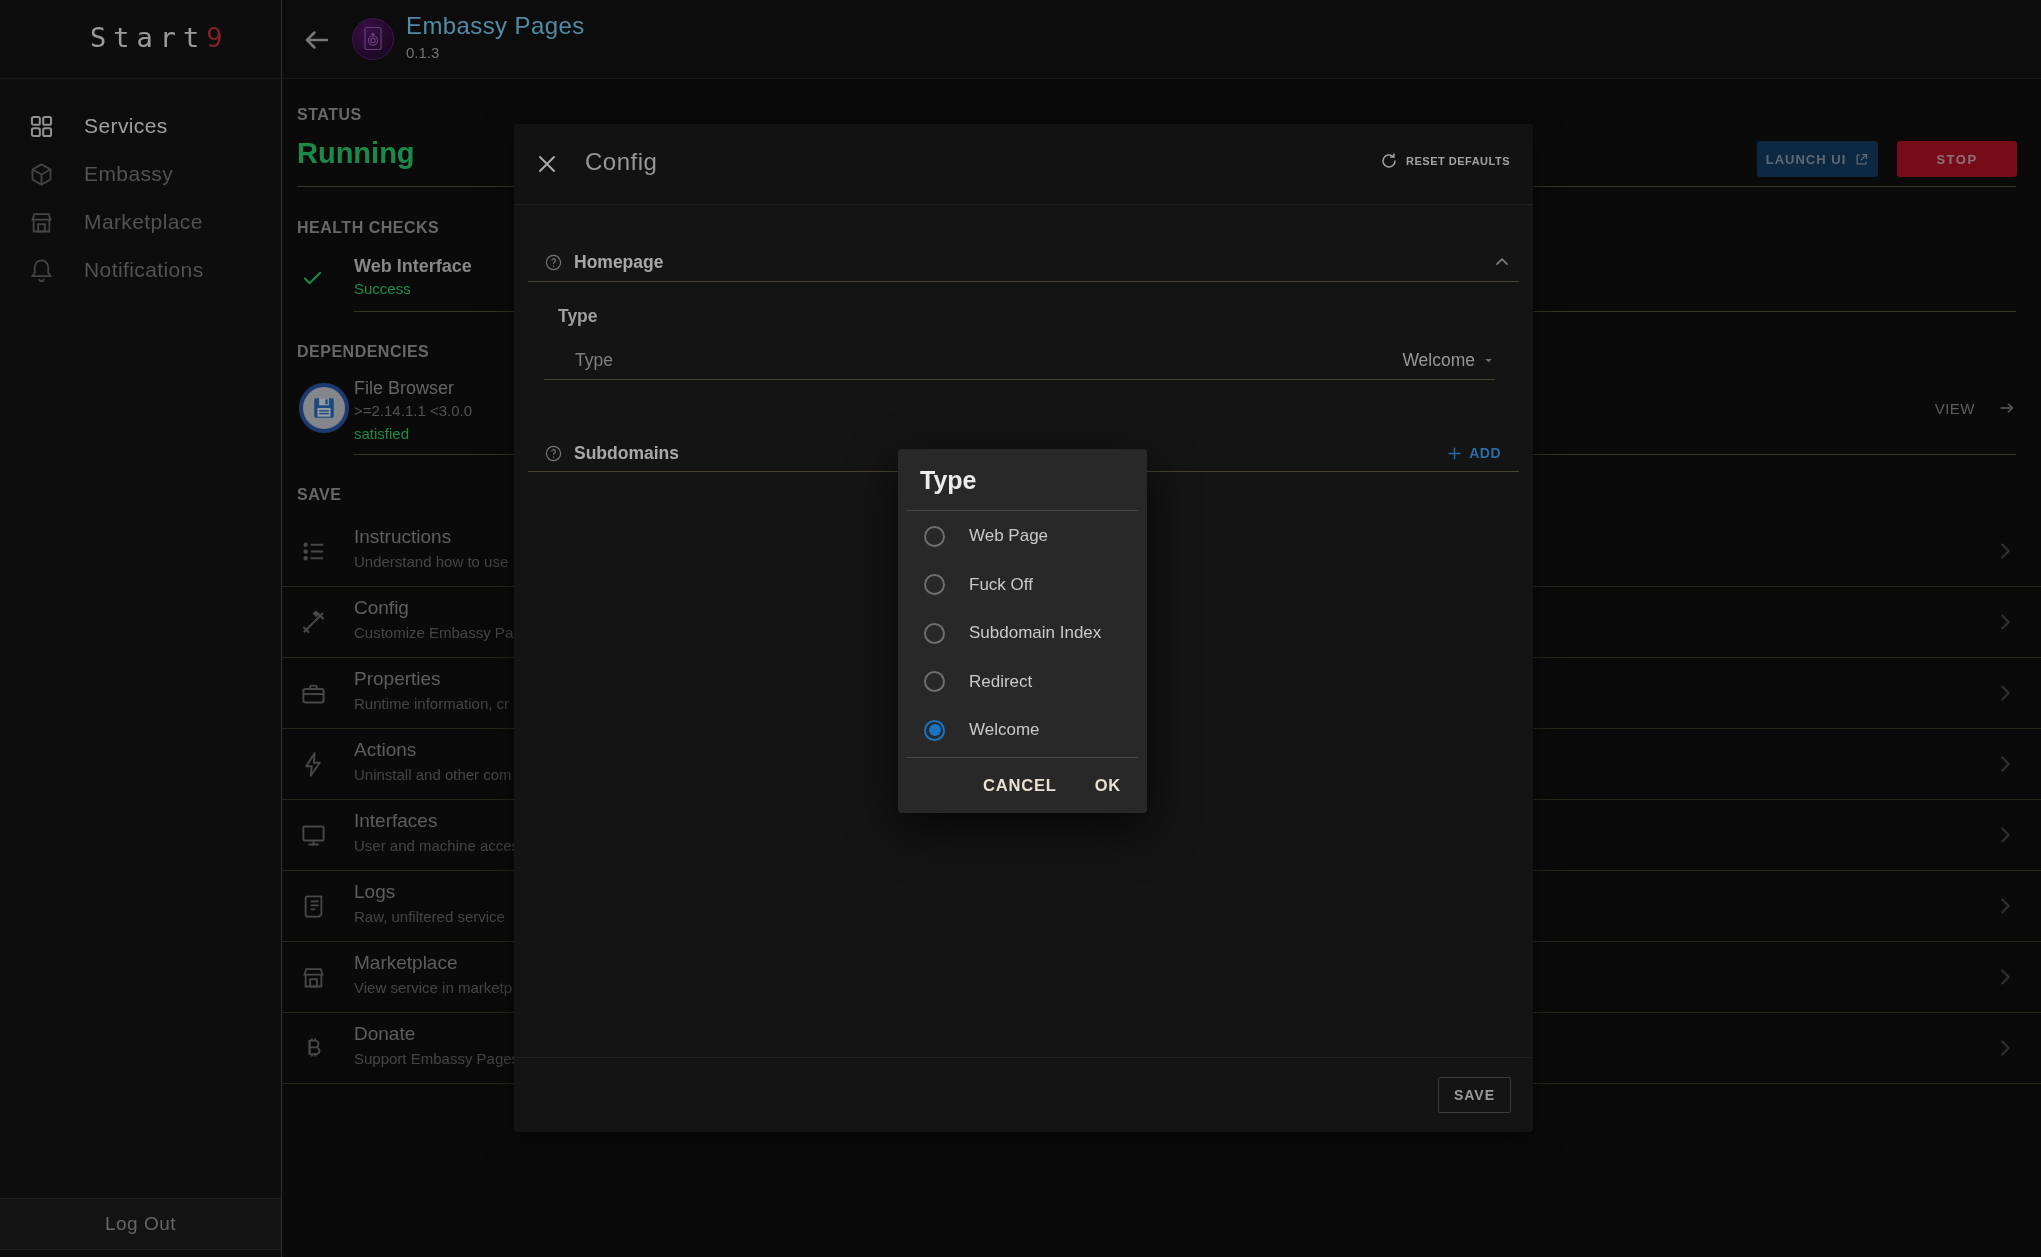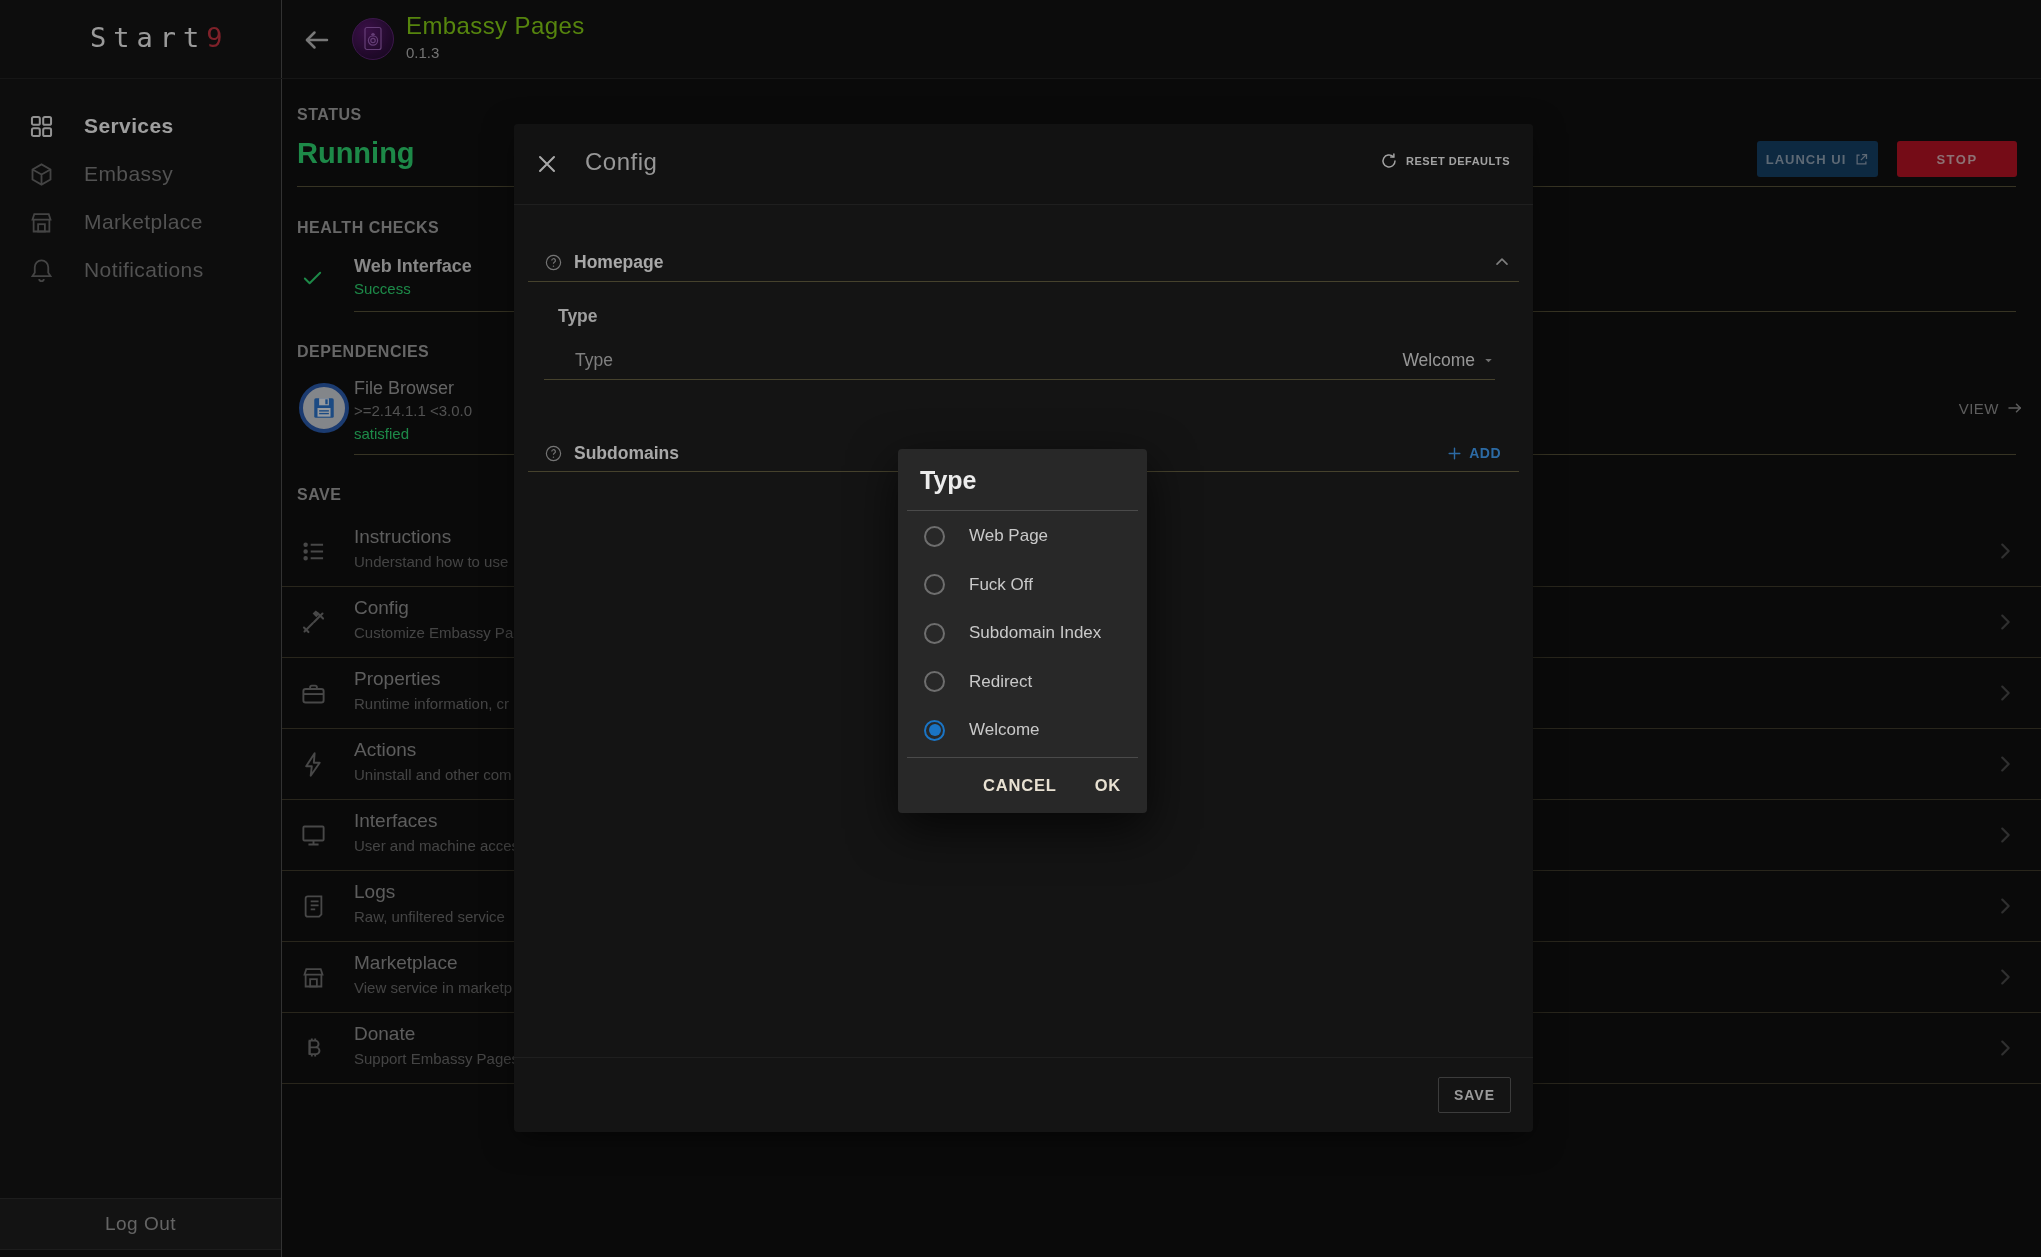--- a/index.html
+++ b/index.html
@@ -11,43 +11,43 @@
   
   .sidebar{position:absolute;left:0;top:0;width:281px;height:1257px;background:#141414;border-right:1px solid #4e4e4e;}
   .logo{position:absolute;left:90px;top:22px;font-family:"DejaVu Sans Mono",monospace;font-size:27px;letter-spacing:7px;color:#ececec;}
   .logo .logo-9{color:#c23440;}
   .nav{position:absolute;left:0;top:102px;right:0;}
   .nav-item{height:48px;display:flex;align-items:center;padding-left:28px;color:#7d7d7d;cursor:pointer;}
   .nav-item .nav-icon{width:27px;height:27px;color:#6a6a6a;margin-right:29px;flex:none;}
   .nav-item .nav-label{font-size:21px;letter-spacing:.4px;}
   .nav-item.active{color:#f2f2f2;}
   .nav-item.active .nav-icon{color:#e0e0e0;}
-  .nav-item.active .nav-label{font-weight:700;}
+  .nav-item.active .nav-label{font-weight:400;}
   .logout{position:absolute;left:0;right:0;top:1198px;height:50px;background:#1f1f1f;border-top:1px solid #2e2e2e;border-bottom:1px solid #2e2e2e;display:flex;align-items:center;justify-content:center;color:#9a9a9a;font-size:19px;letter-spacing:.5px;cursor:pointer;}
 
   
   .page-header{position:absolute;left:282px;top:0;right:0;height:79px;background:#131313;}
   .top-divider{position:absolute;left:0;right:0;top:78px;height:1px;background:#242424;}
   .back-btn{position:absolute;left:20px;top:25px;width:30px;height:30px;color:#b8b8b8;cursor:pointer;}
   .app-icon{position:absolute;left:70px;top:18px;width:40px;height:40px;border-radius:50%;background:radial-gradient(circle at 35% 30%,#5a1a6e,#2c0e3a 75%);border:1px solid #5c2474;display:flex;align-items:center;justify-content:center;}
-  .app-title{position:absolute;left:124px;top:12px;font-size:24px;font-weight:300;letter-spacing:.4px;color:#84cc16;}
+  .app-title{position:absolute;left:124px;top:12px;font-size:24px;font-weight:300;letter-spacing:.4px;color:#7dd3fc;}
   .app-version{position:absolute;left:124px;top:44px;font-size:15px;color:#b0b0b0;}
 
   
   .content{position:absolute;left:282px;top:79px;right:0;bottom:0;background:#111111;}
   .sec-label{font-size:16px;font-weight:700;letter-spacing:.5px;color:#9e9e9e;}
   .status-value{position:absolute;left:15px;top:58px;font-size:29px;font-weight:600;color:#2dd36f;}
   .olive-div{height:1px;background:#565138;}
   .hc-name{font-size:18px;font-weight:700;color:#cfcfcf;}
   .hc-status{font-size:15px;color:#2dd36f;}
   .dep-icon{position:absolute;left:17px;top:304px;width:50px;height:50px;border-radius:50%;background:#c9cdd4;border:4px solid #2b5bac;box-sizing:border-box;display:flex;align-items:center;justify-content:center;}
   .dep-name{position:absolute;left:72px;top:299px;font-size:18px;color:#9a9a9a;}
   .dep-range{position:absolute;left:72px;top:323px;font-size:15px;color:#7d7d7d;}
   .dep-sat{position:absolute;left:72px;top:346px;font-size:15px;color:#2dd36f;}
-  .view-link{position:absolute;right:17px;top:320px;display:flex;align-items:center;gap:7px;color:#8f8f8f;font-size:15px;letter-spacing:.5px;cursor:pointer;}
+  .view-link{position:absolute;right:25px;top:320px;display:flex;align-items:center;gap:23px;color:#8f8f8f;font-size:15px;letter-spacing:.5px;cursor:pointer;}
   .menu-list{position:absolute;left:0;right:0;top:437px;}
   .menu-row{position:relative;height:71px;border-bottom:1px solid #3f3b2c;padding-left:72px;box-sizing:border-box;padding-top:10px;cursor:pointer;}
   .menu-row .mi{position:absolute;left:18px;top:22px;width:27px;height:27px;color:#6e6e6e;}
   .menu-title{font-size:19px;color:#8f8f8f;}
   .menu-sub{font-size:15px;color:#6a6a6a;margin-top:5px;white-space:nowrap;}
   .menu-chev{position:absolute;right:25px;top:24px;width:22px;height:22px;color:#4a4a4a;}
   .btn-launch{position:absolute;left:1475px;top:62px;width:121px;height:36px;background:#153f65;border-radius:3px;display:flex;align-items:center;justify-content:center;gap:8px;color:#8fa0b2;font-size:13px;font-weight:700;letter-spacing:1px;cursor:pointer;}
   .btn-stop{position:absolute;left:1615px;top:62px;width:120px;height:36px;background:#b31325;border-radius:3px;display:flex;align-items:center;justify-content:center;color:#d9aeb2;font-size:13px;font-weight:700;letter-spacing:1.5px;cursor:pointer;}
 
   

